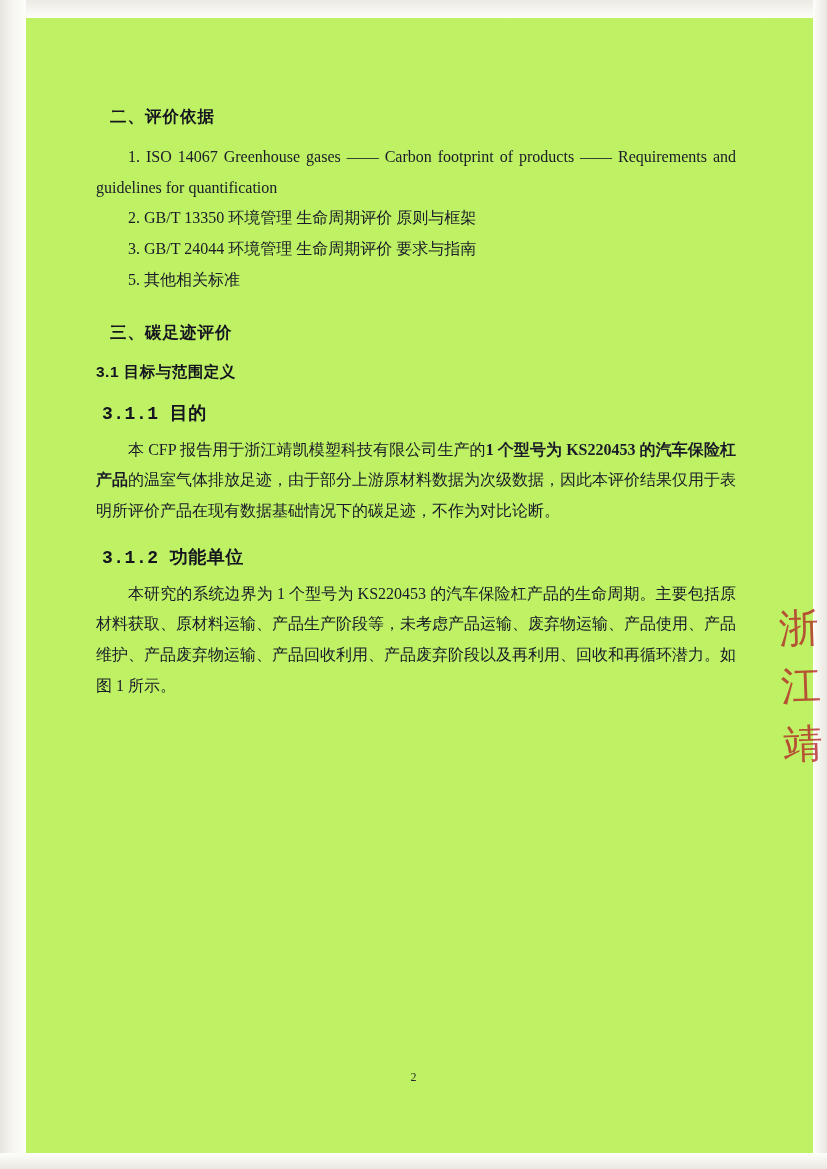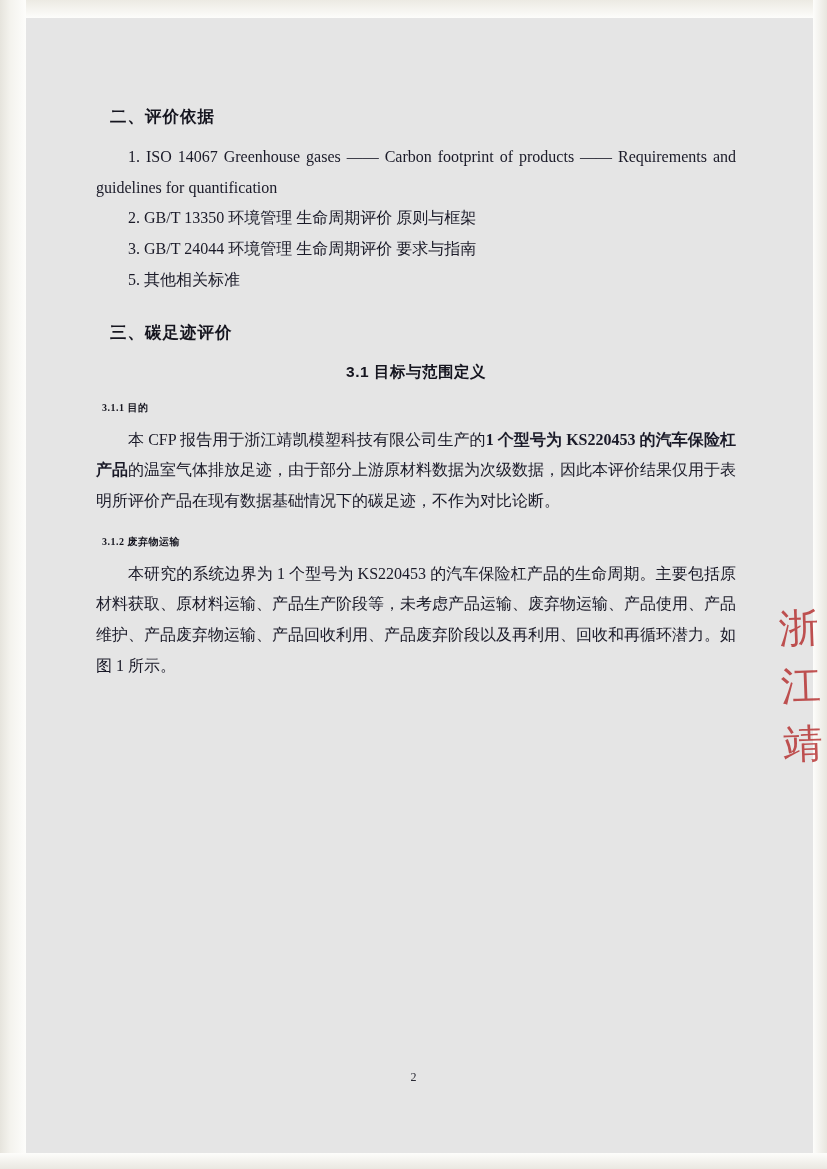--- a/index.html
+++ b/index.html
@@ -11,21 +11,21 @@
     height: 1169px;
     background: #ffffff;
     font-family: "Liberation Serif", serif;
     color: #1a1a28;
     position: relative;
     overflow: hidden;
   }
   .page {
     position: absolute;
     inset: 0;
-    background: #e5e5e5;
+    background: #bef264;
   }
   
   .edge-left {
     position: absolute;
     left: 0; top: 0; bottom: 0;
     width: 26px;
     background: linear-gradient(to right, #e6e4dd 0%, #f4f3ee 40%, #fdfdfb 100%);
   }
   .edge-top {
     position: absolute;
@@ -65,26 +65,25 @@
     margin-top: 26px;
     margin-bottom: 0;
   }
   h3.sub {
     font-family: "Liberation Sans", sans-serif;
     font-weight: bold;
     font-size: 15.5px;
     margin: 18px 0 12px 0;
     letter-spacing: 0.5px;
     color: #15151f;
-    text-align: center;
   }
   h4.subsub {
-    font-family: Liberation Serif, serif;
+    font-family: Liberation Mono, monospace;
     font-weight: bold;
-    font-size: 10px;
+    font-size: 18px;
     margin: 18px 0 10px 6px;
     letter-spacing: 0.5px;
     color: #15151f;
   }
   p.para {
     font-size: 16px;
     line-height: 1.92;
     margin: 0 0 2px 0;
     text-align: justify;
     text-justify: inter-ideograph;
@@ -145,21 +144,21 @@
     <p class="para listitem">3. GB/T 24044 环境管理 生命周期评价 要求与指南</p>
     <p class="para listitem">5. 其他相关标准</p>
 
     <h2 class="section second">三、碳足迹评价</h2>
 
     <h3 class="sub">3.1 目标与范围定义</h3>
 
     <h4 class="subsub">3.1.1 目的</h4>
     <p class="para indent"><span>本 CFP 报告用于浙江靖凯模塑科技有限公司生产的</span><span class="bold">1 个型号为 KS220453 的汽车保险杠产品</span><span>的温室气体排放足迹，由于部分上游原材料数据为次级数据，因此本评价结果仅用于表明所评价产品在现有数据基础情况下的碳足迹，不作为对比论断。</span></p>
 
-    <h4 class="subsub">3.1.2 废弃物运输</h4>
+    <h4 class="subsub">3.1.2 功能单位</h4>
 
     <p class="para indent">本研究的系统边界为 1 个型号为 KS220453 的汽车保险杠产品的生命周期。主要包括原材料获取、原材料运输、产品生产阶段等，未考虑产品运输、废弃物运输、产品使用、产品维护、产品废弃物运输、产品回收利用、产品废弃阶段以及再利用、回收和再循环潜力。如图 1 所示。</p>
   </div>
 
   <div class="seal">
     <span>浙</span>
     <span>江</span>
     <span>靖</span>
   </div>
 

